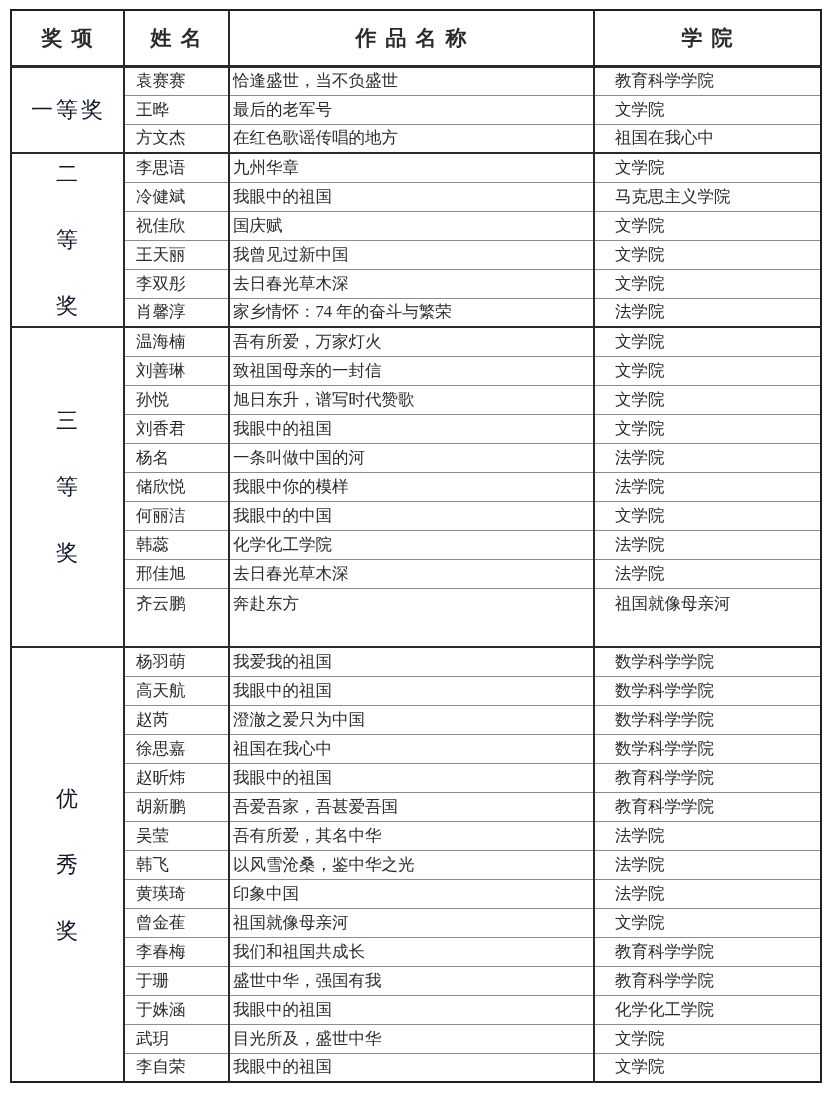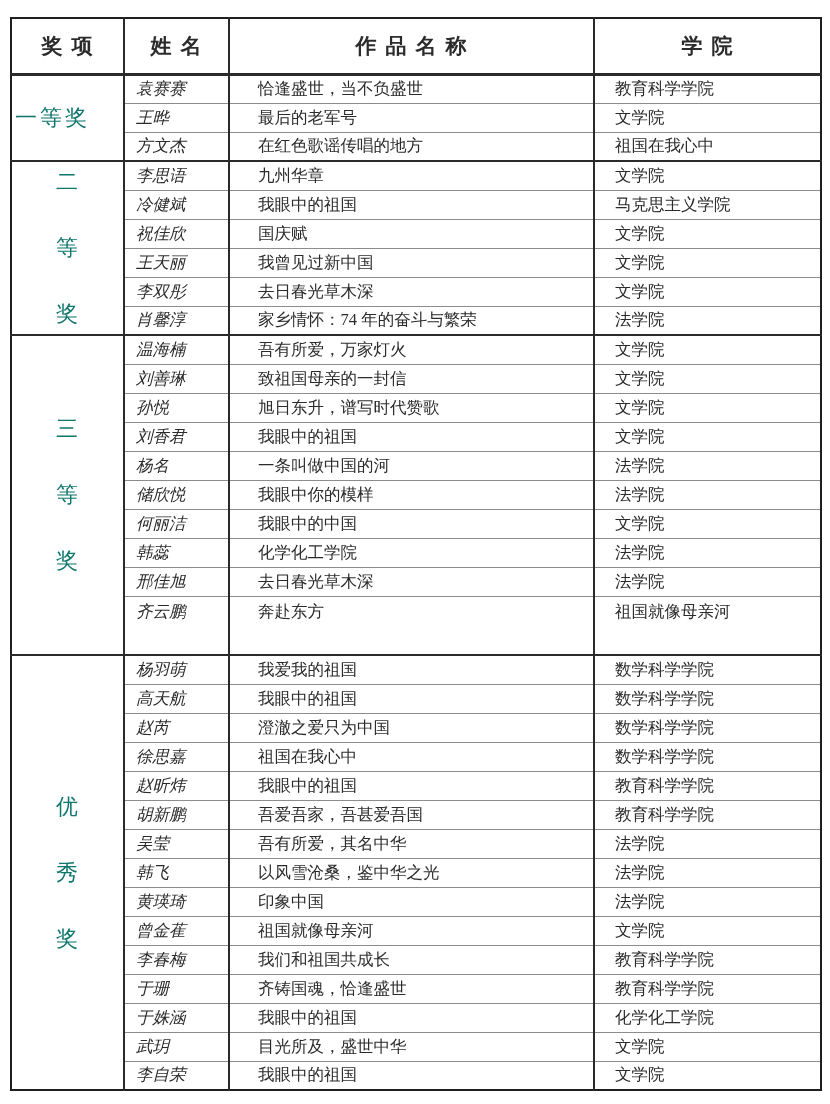--- a/index.html
+++ b/index.html
@@ -14,21 +14,20 @@
     box-sizing: border-box;
     padding: 9px 10px;
     background: #ffffff;
   }
   table.awards {
     width: 810px;
     table-layout: fixed;
     border-collapse: collapse;
     border: 2px solid #1f1f1f;
     color: #2b2b2b;
-    margin-top: 8px;
   }
   col.c-award   { width: 113px; }
   col.c-name    { width: 105px; }
   col.c-work    { width: 365px; }
   col.c-college { width: 227px; }
 
   th, td {
     border-left: 2px solid #2a2a2a;
     border-top: 1px solid #8c8c8c;
     box-sizing: border-box;
@@ -46,30 +45,30 @@
     letter-spacing: 9px;
     padding-left: 9px;
     border-bottom: 3px solid #2a2a2a;
     border-top: none;
   }
   tbody td {
     height: 29px;
     font-size: 16.5px;
     vertical-align: middle;
   }
-  td.name-cell    { padding-left: 11px; font-style: italic; }
-  td.work-cell    { padding-left: 28px; }
+  td.name-cell    { padding-left: 11px; }
+  td.work-cell    { padding-left: 3px; }
   td.college-cell { padding-left: 20px; }
 
   tr.group-start > td { border-top: 2px solid #2a2a2a; }
 
   td.award-cell {
-    text-align: left;
+    text-align: center;
     font-size: 22px;
-    color: #0f766e;
+    color: #0f172a;
     letter-spacing: 3px;
     padding-left: 3px;
     border-radius: 25px;
   }
   td.award-cell.vertical .award-char-stack {
     display: flex;
     flex-direction: column;
     align-items: center;
     justify-content: center;
     gap: 36px;
@@ -273,21 +272,21 @@
           <td class="work-cell">祖国就像母亲河</td>
           <td class="college-cell">文学院</td>
         </tr>
         <tr>
           <td class="name-cell">李春梅</td>
           <td class="work-cell">我们和祖国共成长</td>
           <td class="college-cell">教育科学学院</td>
         </tr>
         <tr>
           <td class="name-cell">于珊</td>
-          <td class="work-cell">齐铸国魂，恰逢盛世</td>
+          <td class="work-cell">盛世中华，强国有我</td>
           <td class="college-cell">教育科学学院</td>
         </tr>
         <tr>
           <td class="name-cell">于姝涵</td>
           <td class="work-cell">我眼中的祖国</td>
           <td class="college-cell">化学化工学院</td>
         </tr>
         <tr>
           <td class="name-cell">武玥</td>
           <td class="work-cell">目光所及，盛世中华</td>

